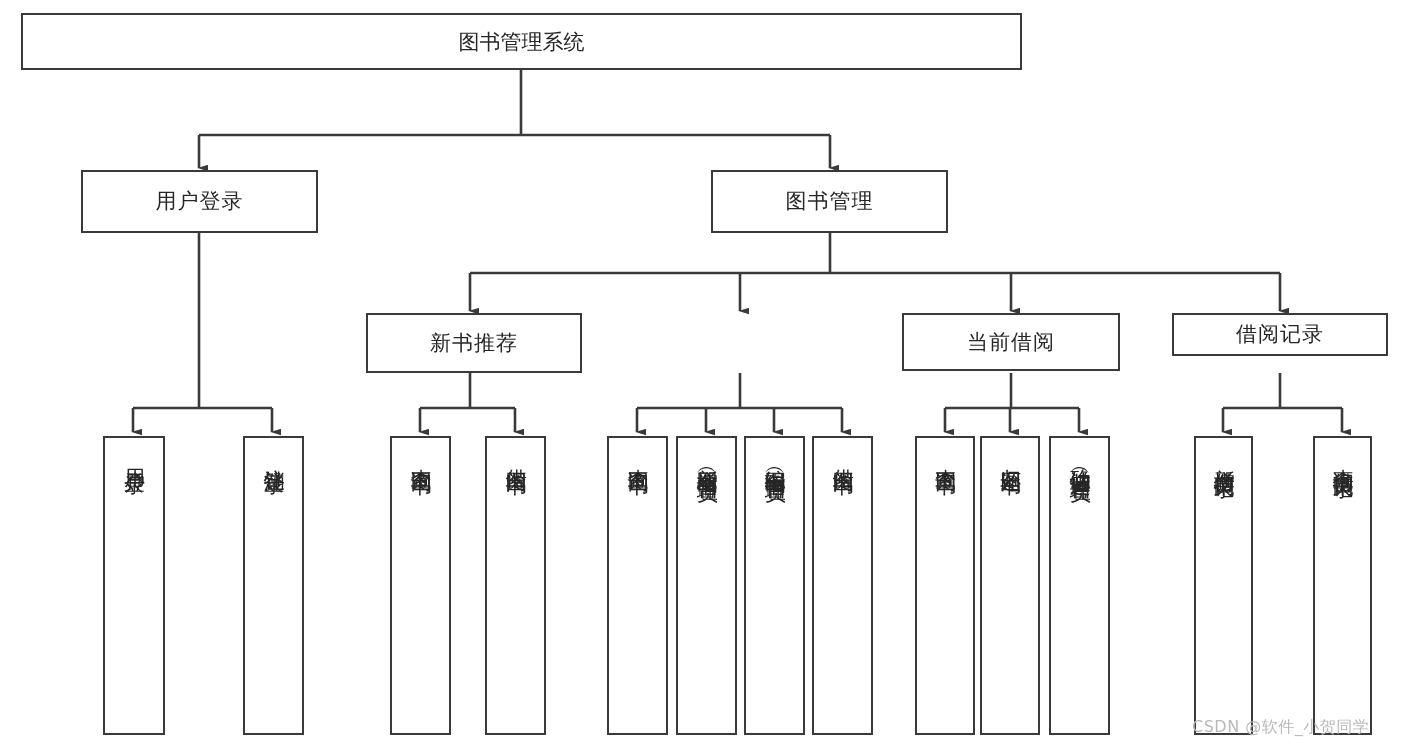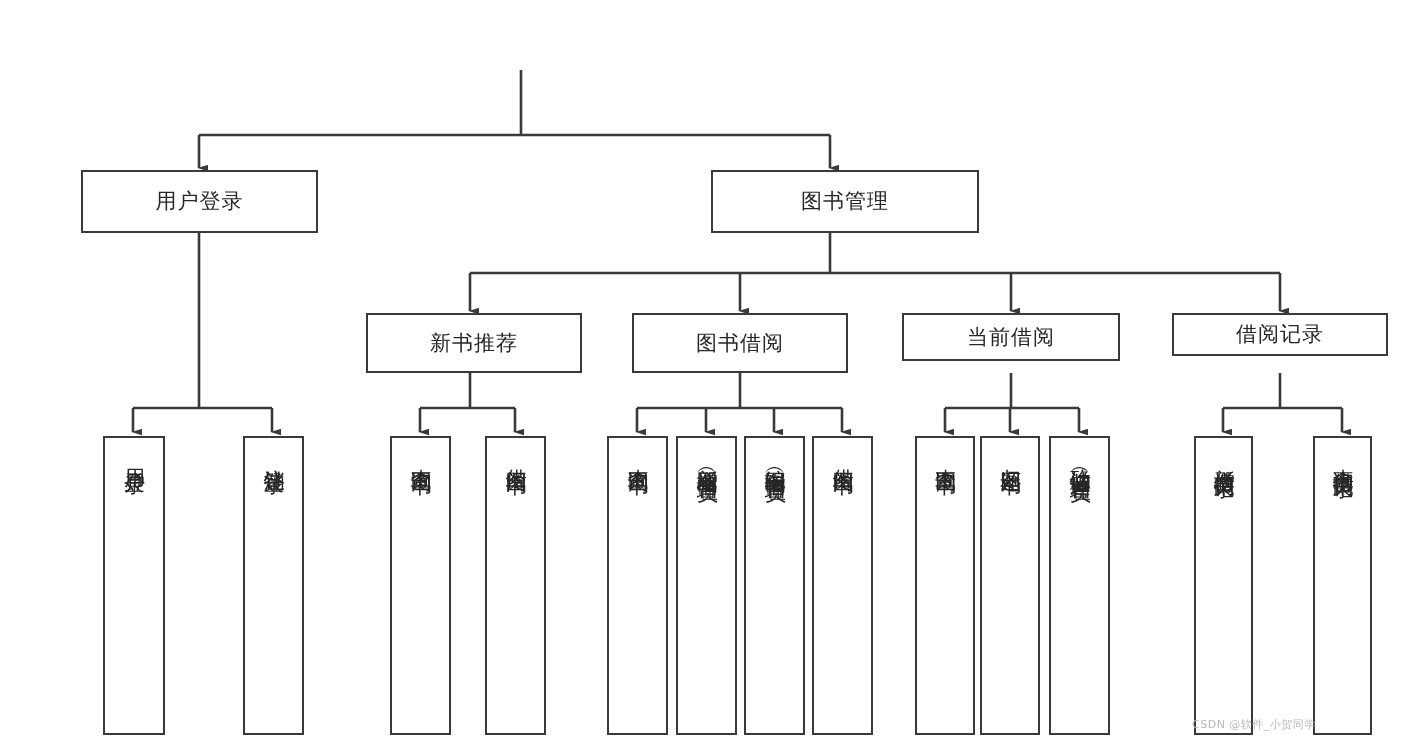--- a/index.html
+++ b/index.html
@@ -8,21 +8,21 @@
   #canvas{position:relative;width:1405px;height:747px;background:#fff;}
   svg.wires{position:absolute;left:0;top:0;width:1405px;height:747px;pointer-events:none;}
   .node{position:absolute;box-sizing:border-box;background:#ffffff;
         border:2px solid #3a3a3a;display:flex;align-items:center;justify-content:center;
         color:#262626;text-align:center;}
   .node.h{font-size:21px;line-height:1.25;letter-spacing:1px;}
   .node.root{font-size:21px;}
   .node.v{writing-mode:vertical-rl;text-orientation:upright;
           font-size:21px;line-height:1.3;letter-spacing:2px;
           padding-top:14px;justify-content:flex-start;align-items:center;}
-  .watermark{position:absolute;font-size:11px;color:#b9b9b9;
+  .watermark{position:absolute;font-size:16px;color:#b9b9b9;
              letter-spacing:0.5px;white-space:nowrap;text-align:center;}
 </style>
 </head>
 <body>
 
 <div id="canvas">
 
   <svg class="wires" viewBox="0 0 1405 747" xmlns="http://www.w3.org/2000/svg">
     <defs>
       <marker id="ah" markerWidth="10" markerHeight="12" refX="3.2" refY="9" orient="auto" markerUnits="userSpaceOnUse">
@@ -66,27 +66,27 @@
       <path d="M1010,408 L1010,432" marker-end="url(#ah)"></path>
       <path d="M1079,408 L1079,432" marker-end="url(#ah)"></path>
 
       <path d="M1280,373 L1280,408"></path>
       <path d="M1223,408 L1342,408"></path>
       <path d="M1223,408 L1223,432" marker-end="url(#ah)"></path>
       <path d="M1342,408 L1342,432" marker-end="url(#ah)"></path>
     </g>
   </svg>
 
+  <div class="node root" style="left:21px;top:13px;width:1001px;height:57px;">图书管理系统</div>
 
   <div class="node h" style="left:81px;top:170px;width:237px;height:63px;">用户登录</div>
-  <div class="node h" style="left:711px;top:170px;width:268px;height:63px;">图书管理</div>
+  <div class="node h" style="left:711px;top:170px;width:237px;height:63px;">图书管理</div>
 
   <div class="node h" style="left:366px;top:313px;width:216px;height:60px;">新书推荐</div>
-  <div class="node h" style="left:632px;top:313px;width:216px;height:60px;">图书借阅</div>
-  <div class="node h" style="left:902px;top:313px;width:218px;height:48px;">当前借阅</div>
+  <div class="node h" style="left:902px;top:313px;width:218px;height:58px;">当前借阅</div>
   <div class="node h" style="left:1172px;top:313px;width:216px;height:43px;">借阅记录</div>
 
   <div class="node v" style="left:103px;top:436px;width:62px;height:299px;">用户登录</div>
   <div class="node v" style="left:243px;top:436px;width:61px;height:299px;">注销登录</div>
 
   <div class="node v" style="left:390px;top:436px;width:61px;height:299px;">查询图书</div>
   <div class="node v" style="left:485px;top:436px;width:61px;height:299px;">借阅图书</div>
 
   <div class="node v" style="left:607px;top:436px;width:61px;height:299px;">查询图书</div>
   <div class="node v" style="left:676px;top:436px;width:61px;height:299px;">新增图书（管理员）</div>

